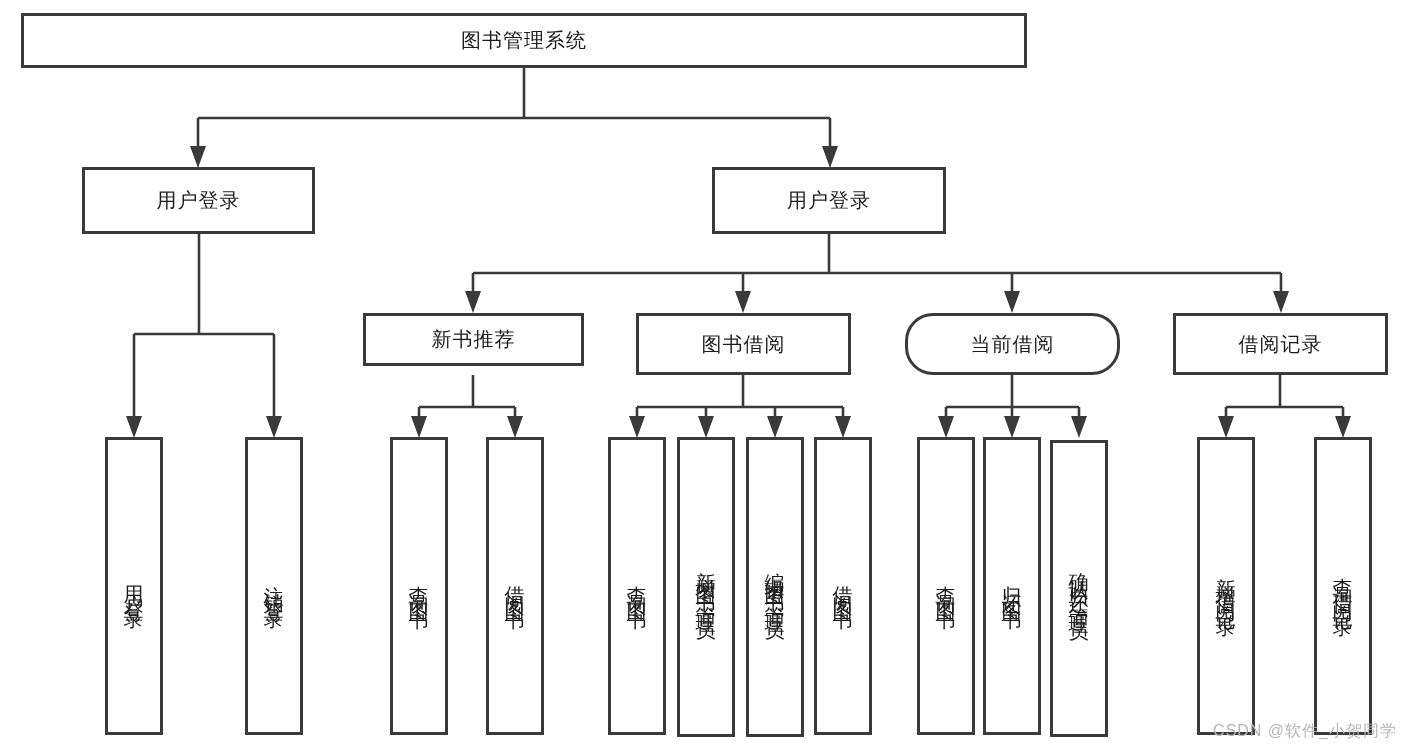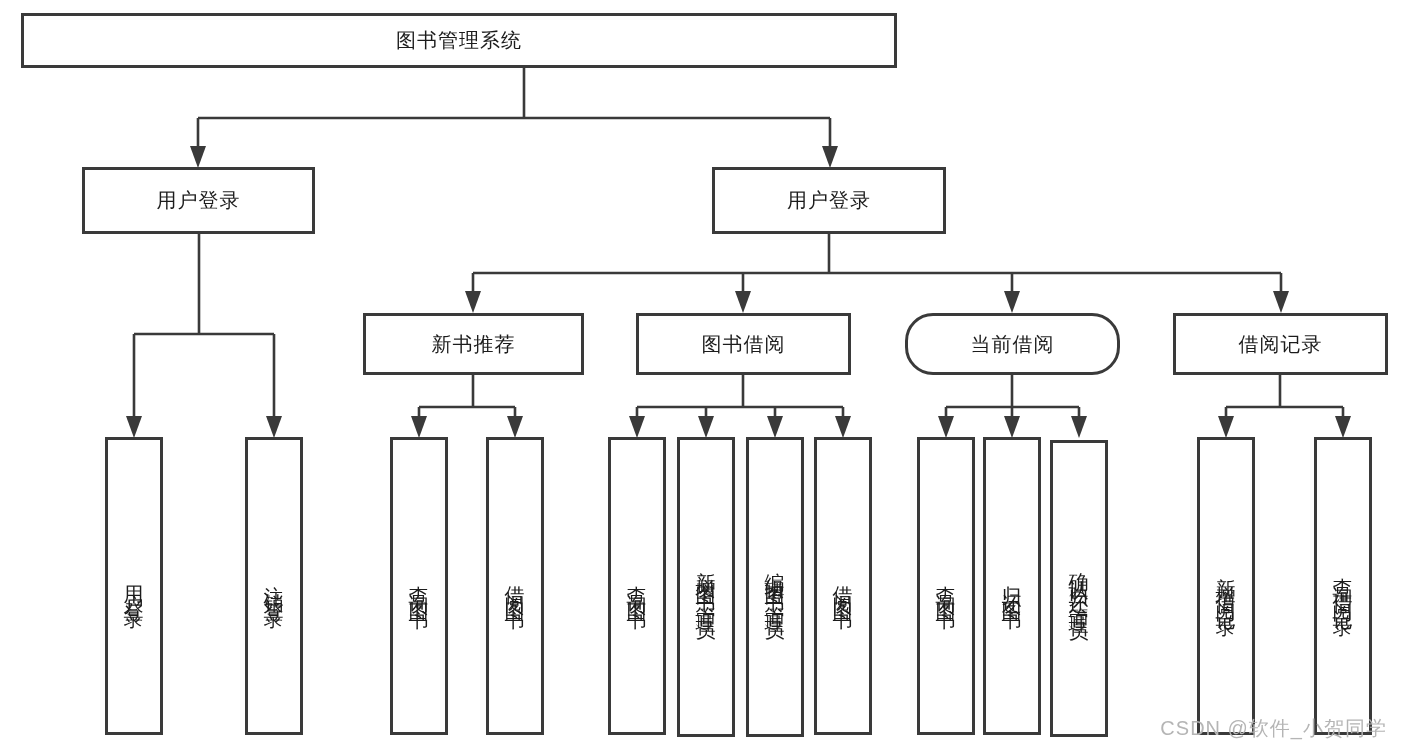--- a/index.html
+++ b/index.html
@@ -43,23 +43,23 @@
     font-size: 20px;
     letter-spacing: 8px;
     line-height: 1;
     white-space: nowrap;
   }
   .vbox.tight span {
     letter-spacing: 7px;
   }
   .watermark {
     position: absolute;
-    right: 18px;
+    right: 8px;
     bottom: 5px;
-    font-size: 20px;
+    font-size: 16px;
     color: #b5b5b5;
     letter-spacing: 1px;
     white-space: nowrap;
     margin-left: 42px;
   }
 </style>
 </head>
 <body>
 
 <div class="canvas">
@@ -104,32 +104,32 @@
 
       <polygon points="938,416 954,416 946,438"></polygon>
       <polygon points="1004,416 1020,416 1012,438"></polygon>
       <polygon points="1071,416 1087,416 1079,438"></polygon>
 
       <polygon points="1218,416 1234,416 1226,438"></polygon>
       <polygon points="1335,416 1351,416 1343,438"></polygon>
     </g>
   </svg>
 
-  <div class="node hbox" style="left:21px; top:13px; width:876px; height:55px;">
+  <div class="node hbox" style="left:21px; top:13px; width:1006px; height:55px;">
     <span>图书管理系统</span>
   </div>
 
   <div class="node hbox" style="left:82px; top:167px; width:233px; height:67px;">
     <span>用户登录</span>
   </div>
   <div class="node hbox" style="left:712px; top:167px; width:234px; height:67px;">
     <span>用户登录</span>
   </div>
 
-  <div class="node hbox" style="left:363px; top:313px; width:221px; height:62px;text-align:center;">
+  <div class="node hbox" style="left:363px; top:313px; width:221px; height:53px;text-align:center;">
     <span>新书推荐</span>
   </div>
   <div class="node hbox" style="left:636px; top:313px; width:215px; height:62px;">
     <span>图书借阅</span>
   </div>
   <div class="node hbox" style="left:905px; top:313px; width:215px; height:62px;border-radius:28px;">
     <span>当前借阅</span>
   </div>
   <div class="node hbox" style="left:1173px; top:313px; width:215px; height:62px;">
     <span>借阅记录</span>

